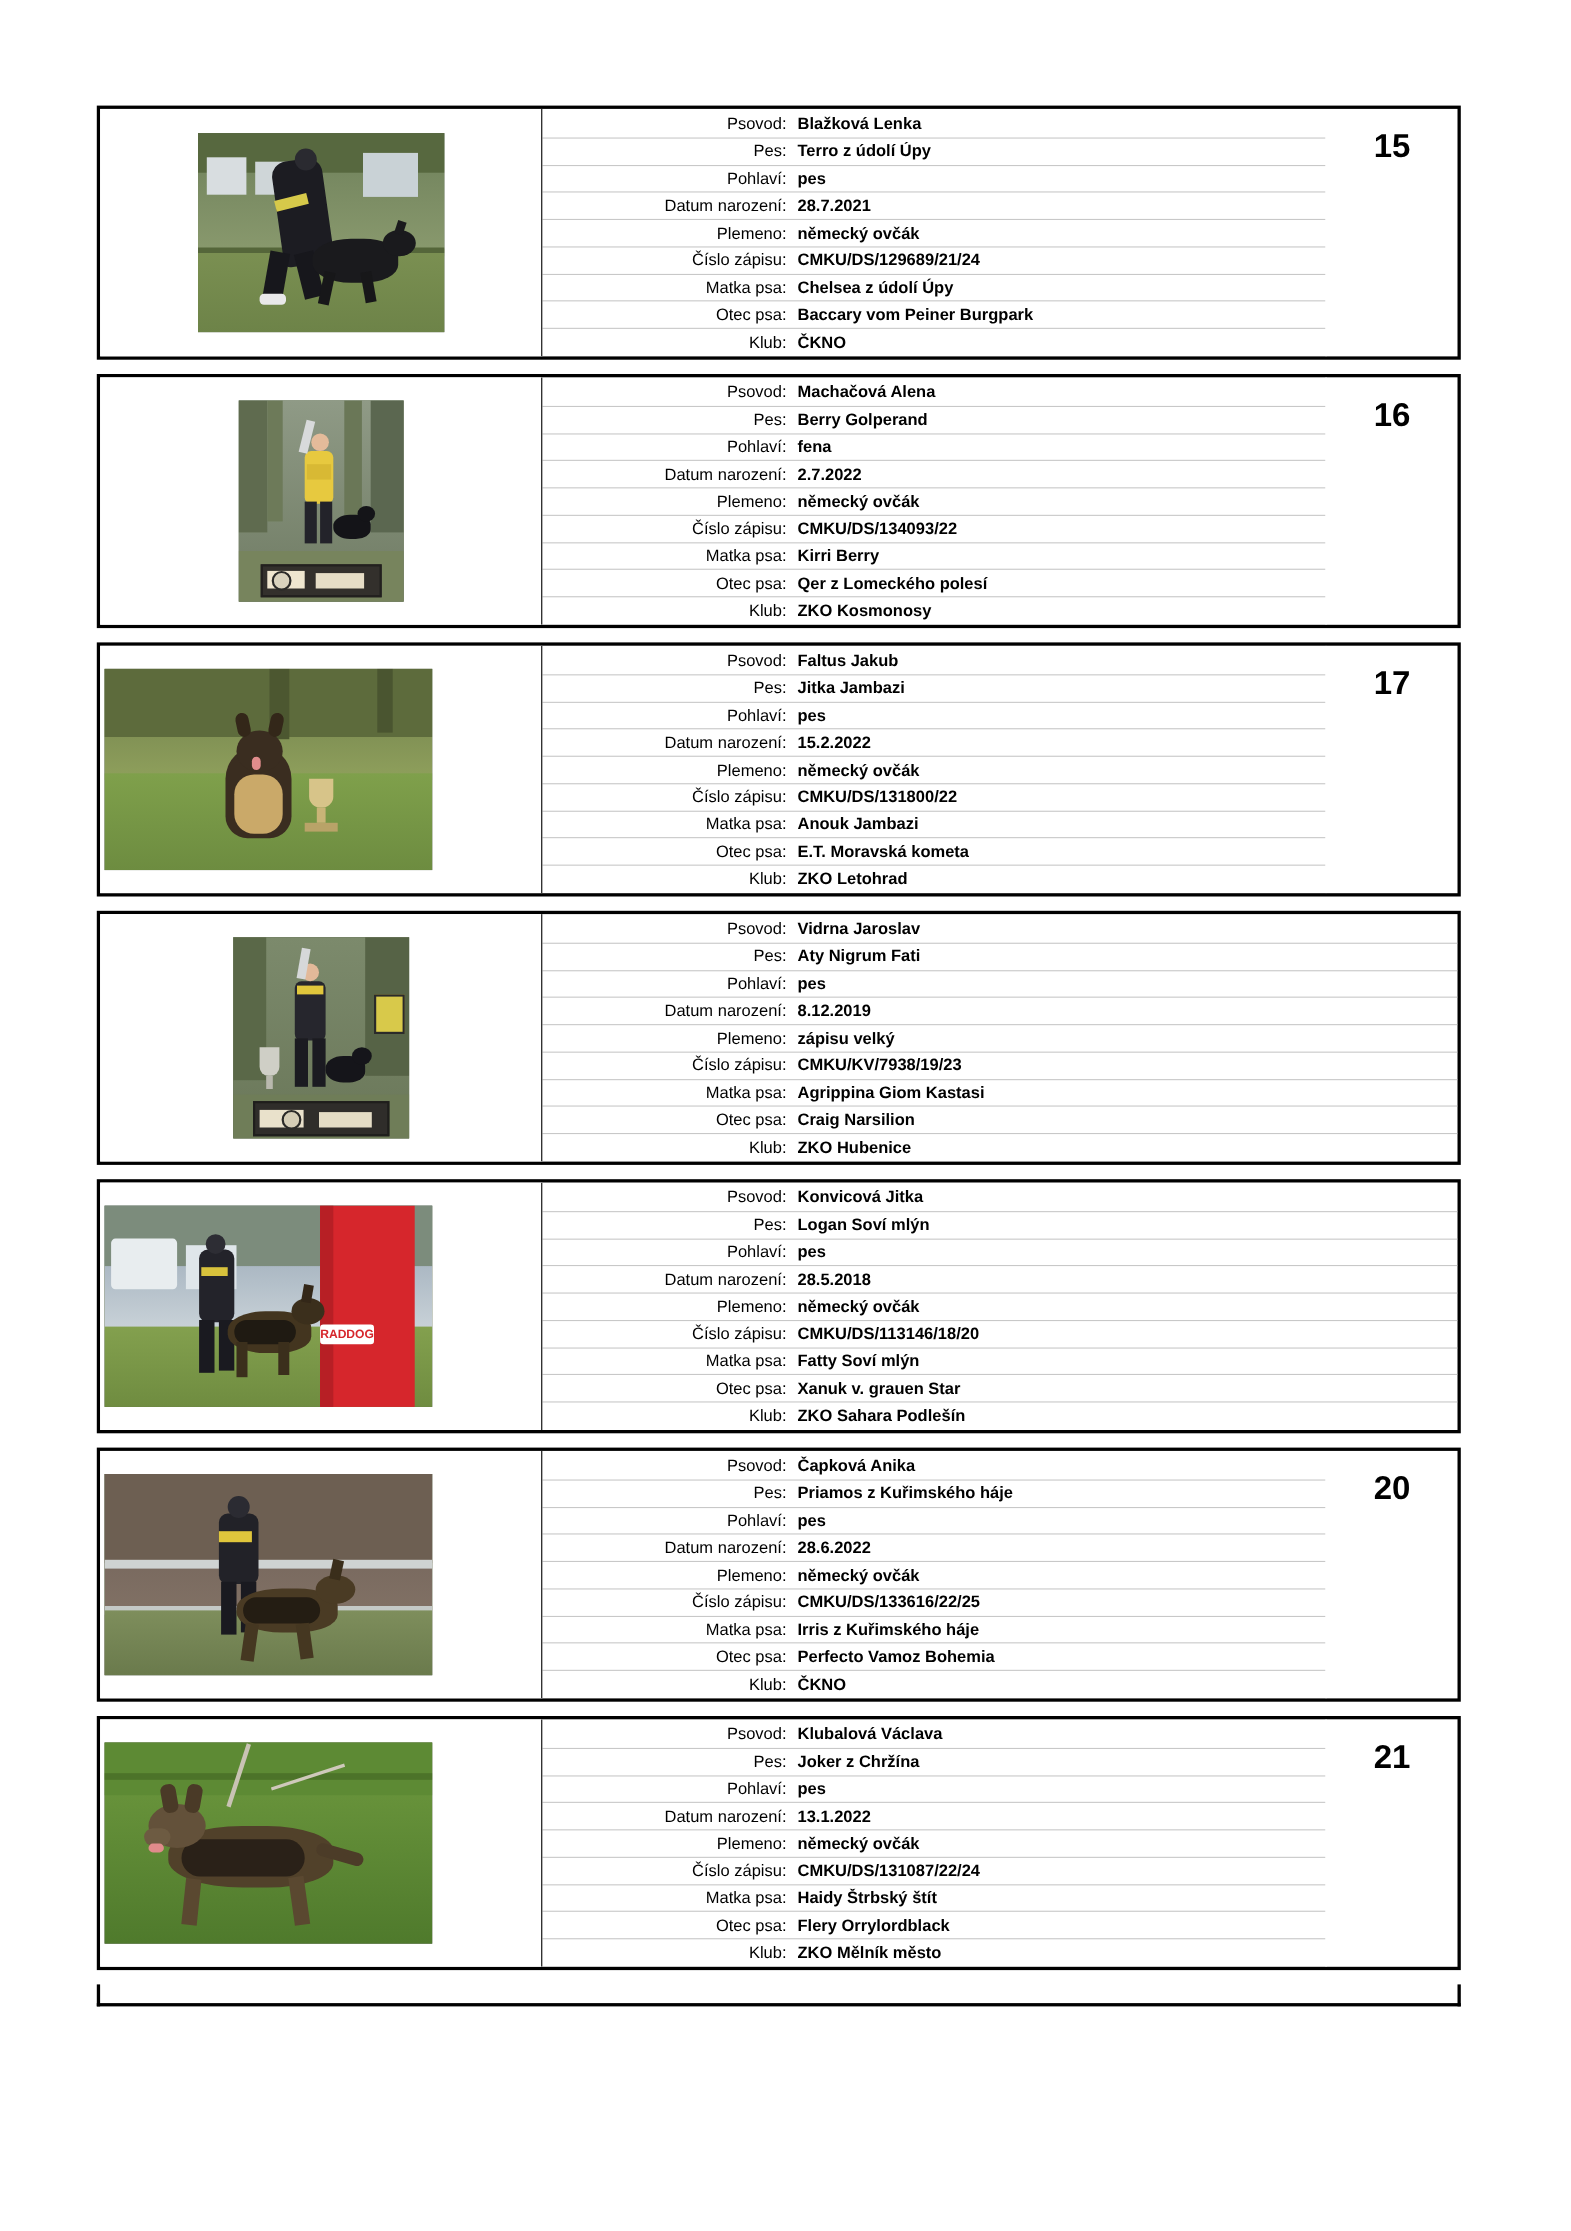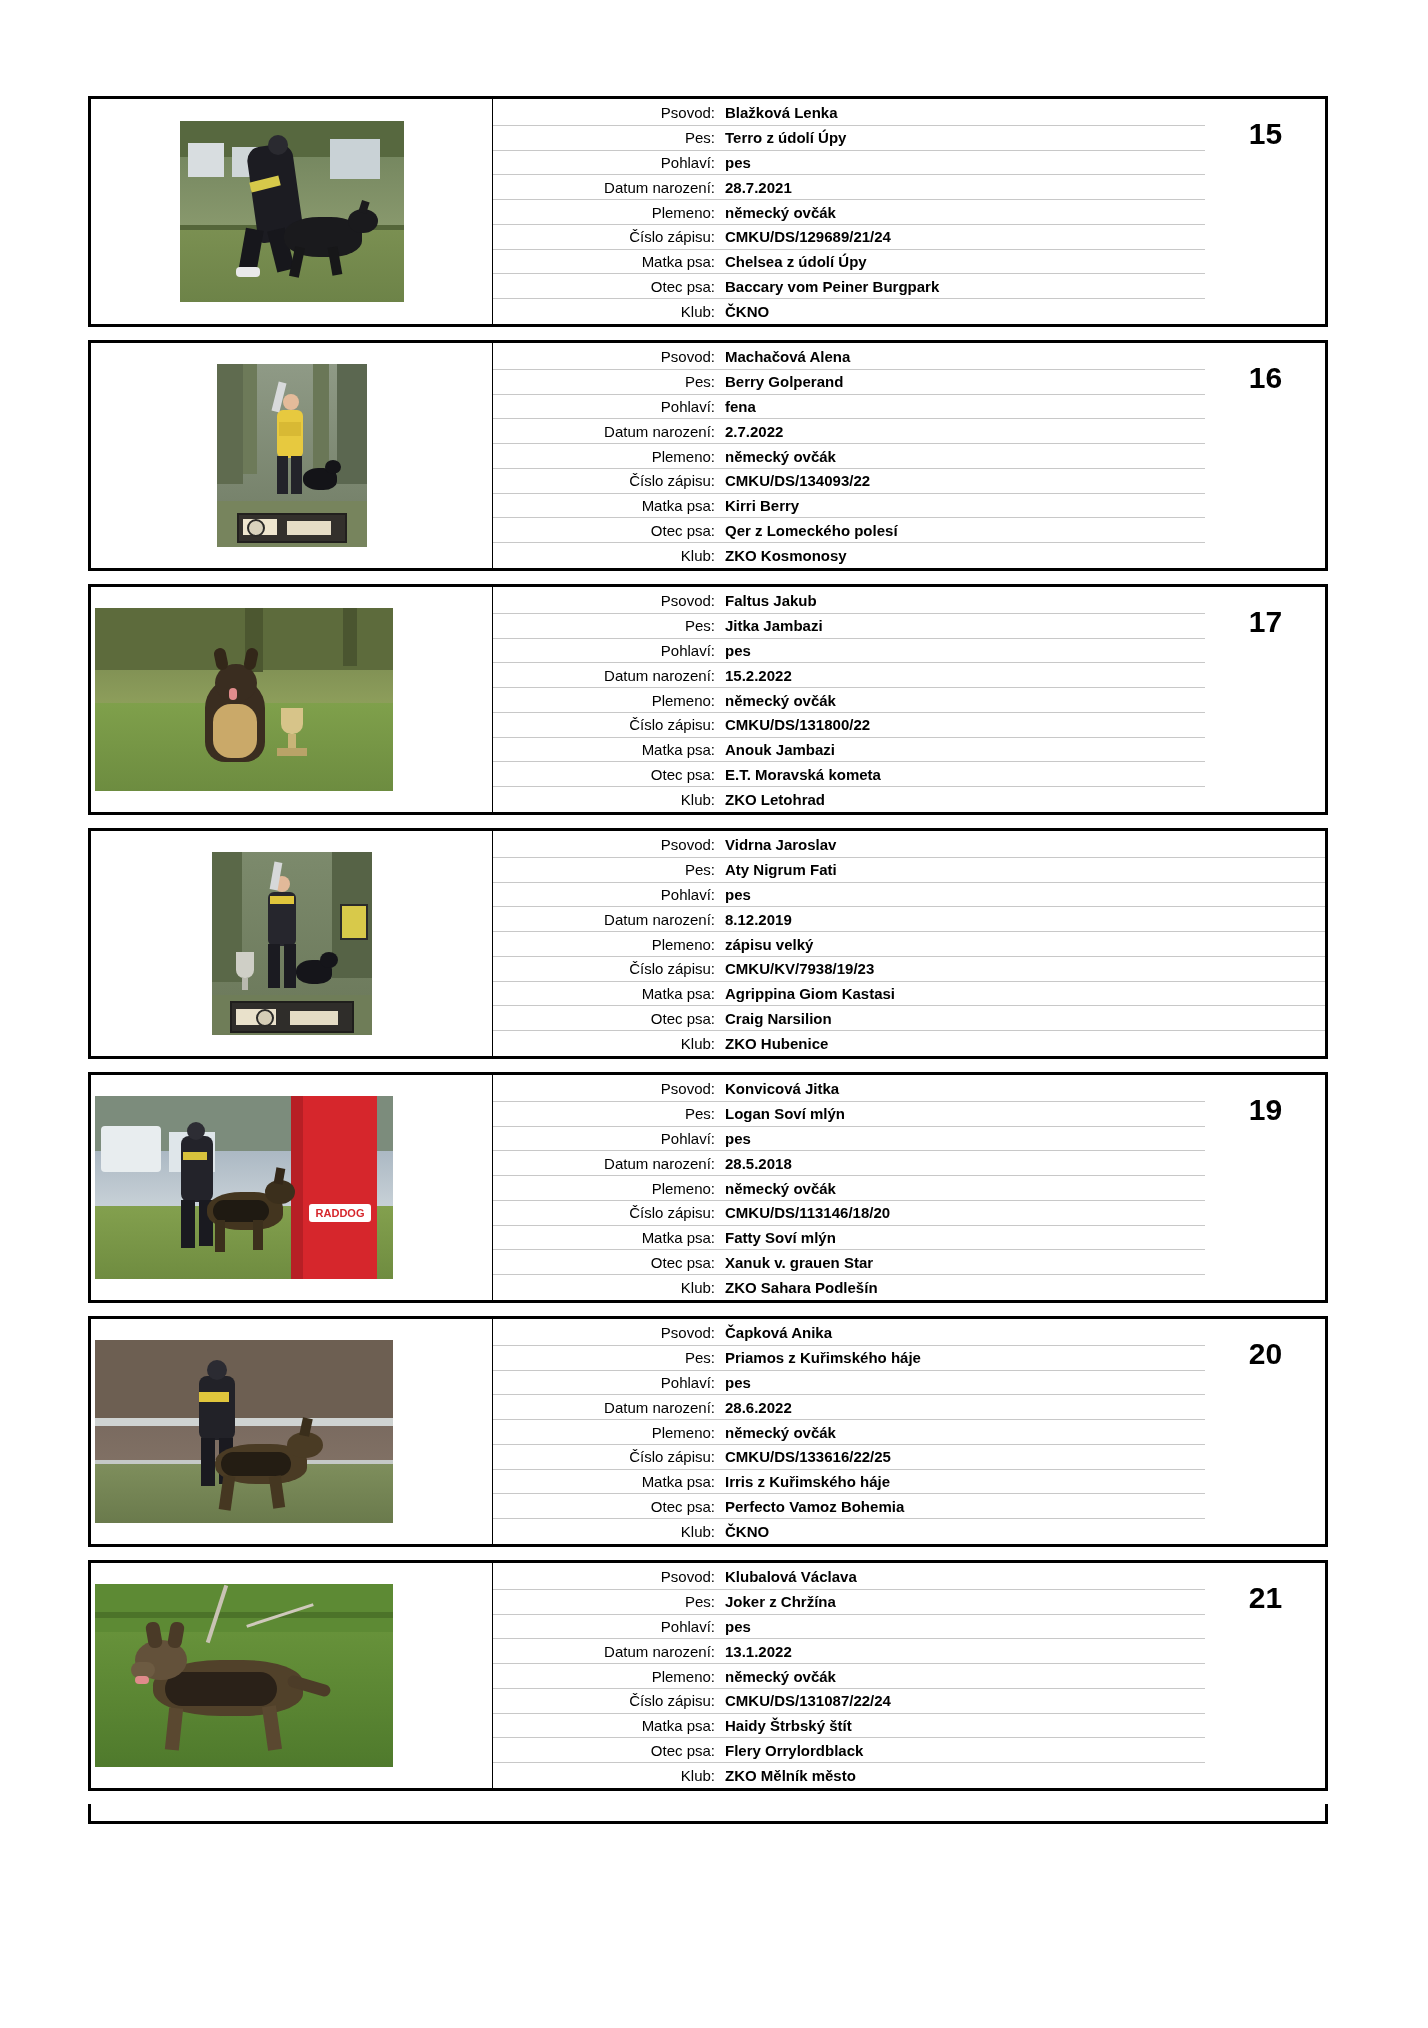--- a/index.html
+++ b/index.html
@@ -373,21 +373,21 @@
     <div class="photo-cell" style="justify-content:flex-start;">
       <div class="photo" style="width:298px;height:183px;margin-left:4px;">
         <div class="sky" style="height:62%;background:linear-gradient(#8fa0b0,#c9d2d8);"></div>
         <div class="rect" style="left:0;top:0;width:100%;height:30%;background:#7c8c7c;"></div>
         <div class="rect" style="left:6px;top:30px;width:60px;height:46px;background:#e8edef;border-radius:4px;"></div>
         <div class="rect" style="left:74px;top:36px;width:46px;height:40px;background:#dfe6ea;"></div>
         <div class="grass" style="height:40%;background:linear-gradient(#83a04e,#6f8c40);"></div>
 
         <div class="rect" style="left:196px;top:0;width:86px;height:183px;background:#d6262c;"></div>
         <div class="rect" style="left:196px;top:0;width:12px;height:183px;background:#b71f25;"></div>
-        <div class="rect" style="left:214px;top:108px;width:62px;height:18px;background:#ffffff;border-radius:3px;
+        <div class="rect" style="left:196px;top:108px;width:49px;height:18px;background:#ffffff;border-radius:3px;
                     font-size:11px;color:#d6262c;text-align:center;line-height:18px;font-weight:bold;">RADDOG</div>
 
         <div class="person" style="left:86px;top:40px;width:32px;height:66px;background:#23232a;border-radius:8px;"></div>
         <div class="blob" style="left:92px;top:26px;width:18px;height:18px;background:#2d2d34;"></div>
         <div class="rect" style="left:86px;top:104px;width:14px;height:48px;background:#1a1a20;"></div>
         <div class="rect" style="left:104px;top:104px;width:14px;height:46px;background:#1a1a20;"></div>
         <div class="rect" style="left:88px;top:56px;width:24px;height:8px;background:#d8c23c;"></div>
 
         <div class="dog-body" style="left:112px;top:96px;width:76px;height:38px;background:#43351f;"></div>
         <div class="rect" style="left:118px;top:104px;width:56px;height:22px;background:#1f1a12;border-radius:14px;"></div>
@@ -427,23 +427,20 @@
         <div class="field-value">Fatty Soví mlýn</div>
       </div>
       <div class="field-row">
         <div class="field-label">Otec psa:</div>
         <div class="field-value">Xanuk v. grauen Star</div>
       </div>
       <div class="field-row">
         <div class="field-label">Klub:</div>
         <div class="field-value">ZKO Sahara Podlešín</div>
       </div>
-    </div>
-    <div class="num-cell">
-      <span class="num">19</span>
     </div>
   </div>
 
   <div class="entry">
     <div class="photo-cell" style="justify-content:flex-start;">
       <div class="photo" style="width:298px;height:183px;margin-left:4px;">
         <div class="sky" style="height:100%;background:linear-gradient(#6b5d55,#8b7a6c);"></div>
         <div class="rect" style="left:0;top:0;width:100%;height:44%;background:#6d5f52;"></div>
         <div class="rect" style="left:0;top:78px;width:100%;height:8px;background:#cfd3d2;"></div>
         <div class="rect" style="left:0;top:120px;width:100%;height:8px;background:#c4c9c6;"></div>

